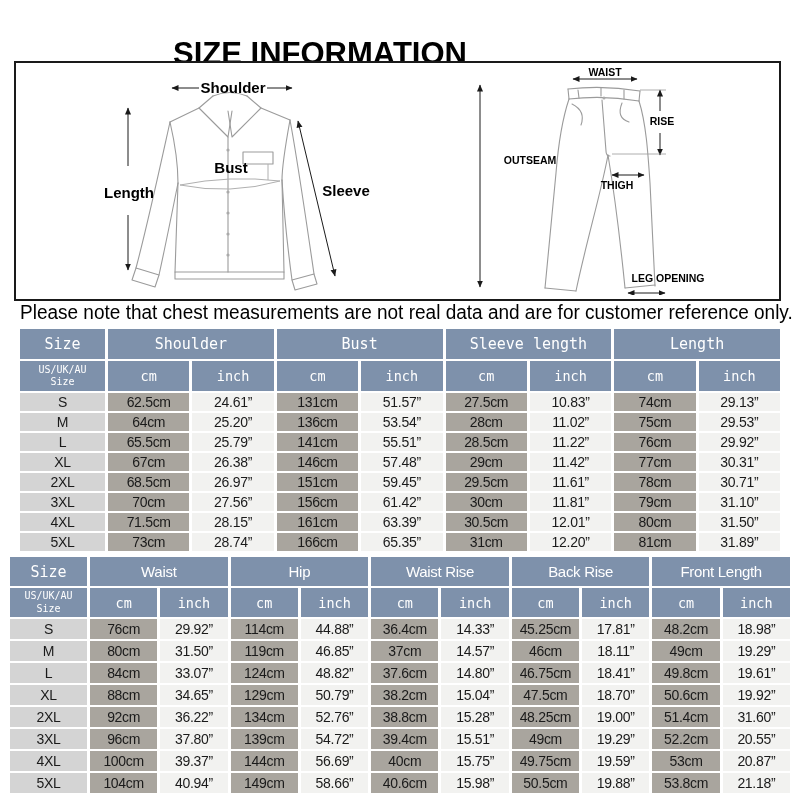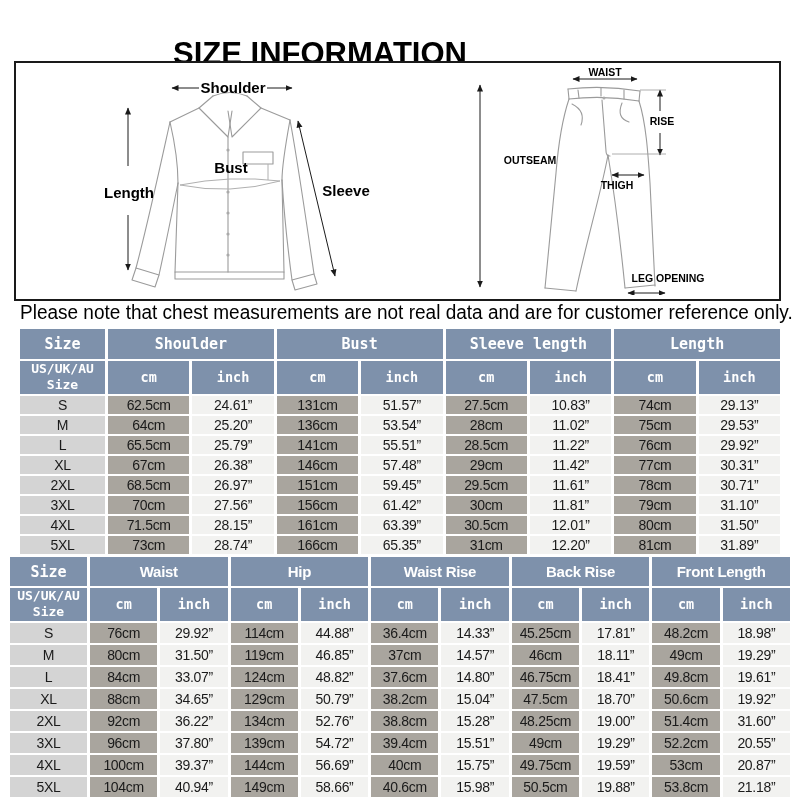--- a/index.html
+++ b/index.html
@@ -23,29 +23,29 @@
   }
   table.size-table{
     position:absolute;border-collapse:separate;border-spacing:3px 2px;
     table-layout:fixed;background:#fff;
   }
   #table-top{top:327px;left:17px;width:766px;}
   #table-bottom{top:555px;left:7px;width:786px;}
   .size-table th,.size-table td{
     text-align:center;vertical-align:middle;padding:0;overflow:hidden;white-space:nowrap;
   }
-  .size-table th{background:var(--header-bg);color:#fff;font-weight:bold;}
+  .size-table th{background:var(--header-bg);color:#fff;font-weight:normal;}
   #table-top th{height:30px;}
   #table-bottom th{height:29px;}
   th.size-head,th.unit-head,th.sub-head{font-family:"DejaVu Sans Mono",monospace;}
   th.size-head{font-size:15px;}
   #table-top th.group-head{font-family:"DejaVu Sans Mono",monospace;font-size:15px;}
   #table-bottom th.group-head{font-family:"Liberation Sans",sans-serif;font-size:15px;letter-spacing:-0.3px;}
   th.unit-head{font-size:13.5px;margin-top:36px;}
-  th.sub-head{font-size:13px;line-height:1.25;}
+  th.sub-head{font-size:10px;line-height:1.25;}
   .size-table td{font-size:14px;letter-spacing:-0.3px;}
   #table-top td{height:18px;}
   #table-bottom td{height:20px;}
   td.size-cell{background:var(--size-bg);}
   td.cm-cell{background:var(--cm-bg);}
   td.inch-cell{background:var(--inch-bg);}
   .garment{stroke:#9b9b9b;fill:none;stroke-width:1.1;stroke-linejoin:round;stroke-linecap:round;}
   .garment-light{stroke:#b0b0b0;fill:none;stroke-width:1;}
   .meas{stroke:#1a1a1a;fill:none;stroke-width:1;}
   .meas-light{stroke:#9b9b9b;fill:none;stroke-width:0.8;}

